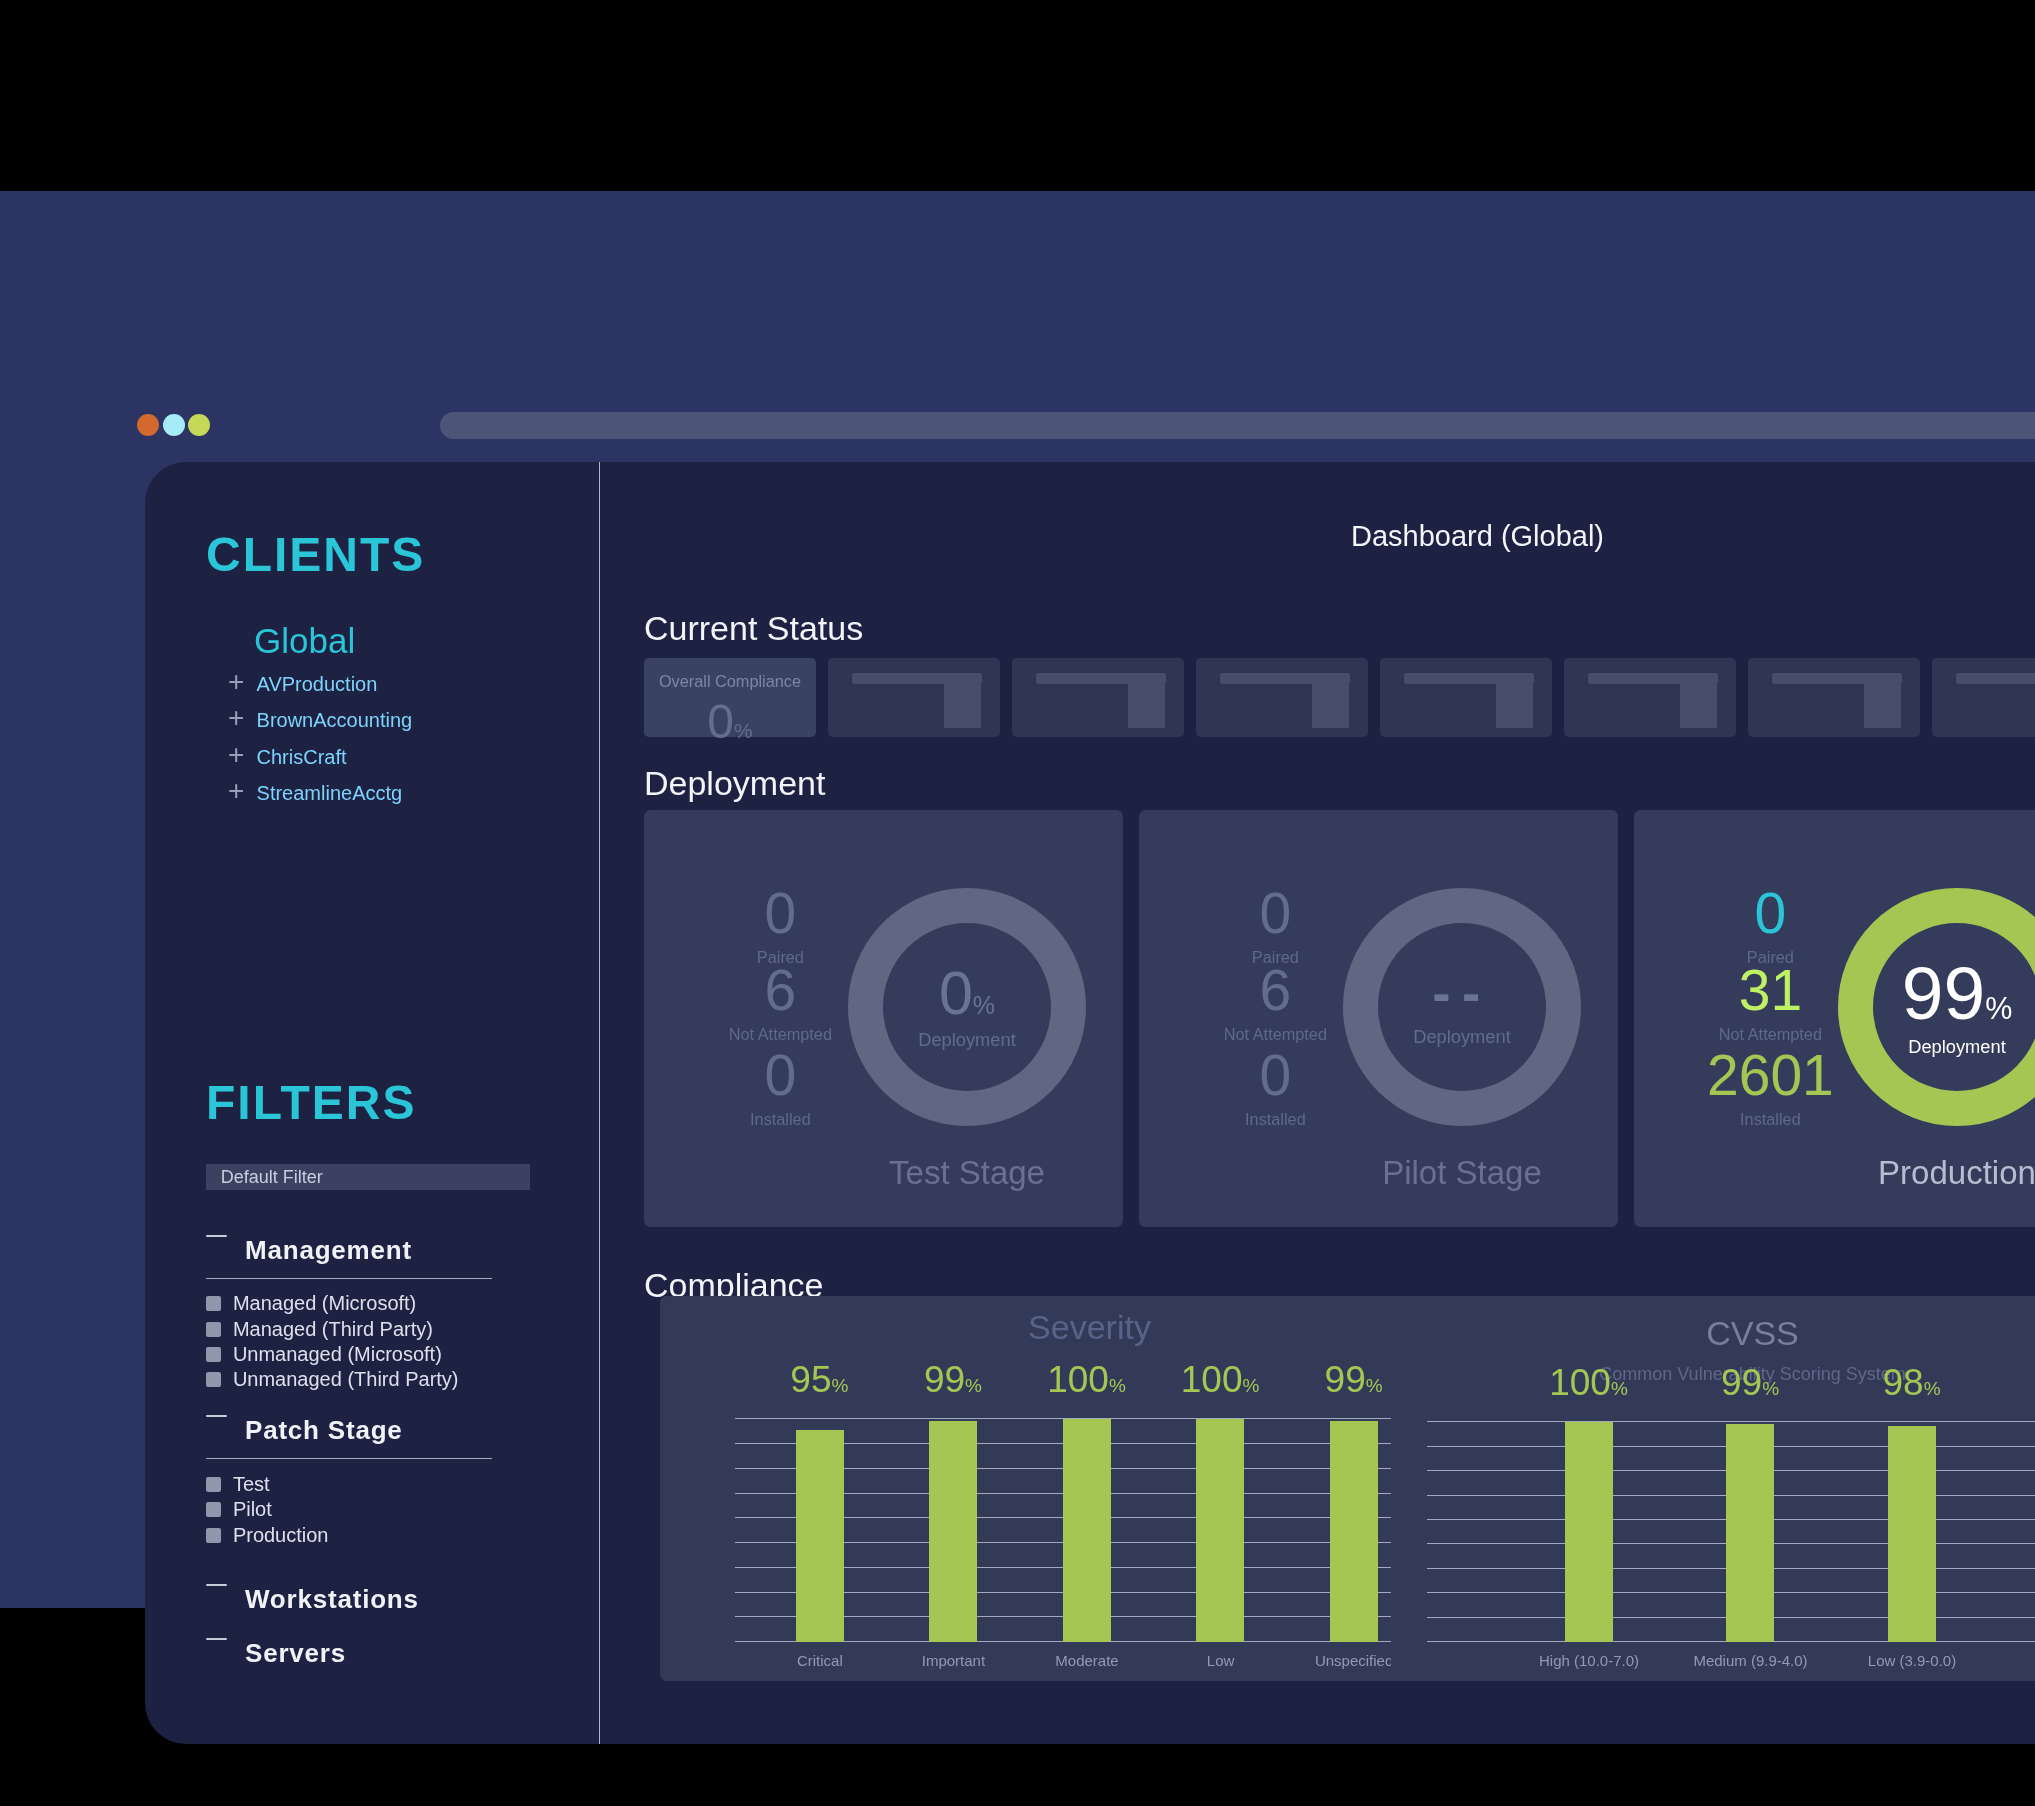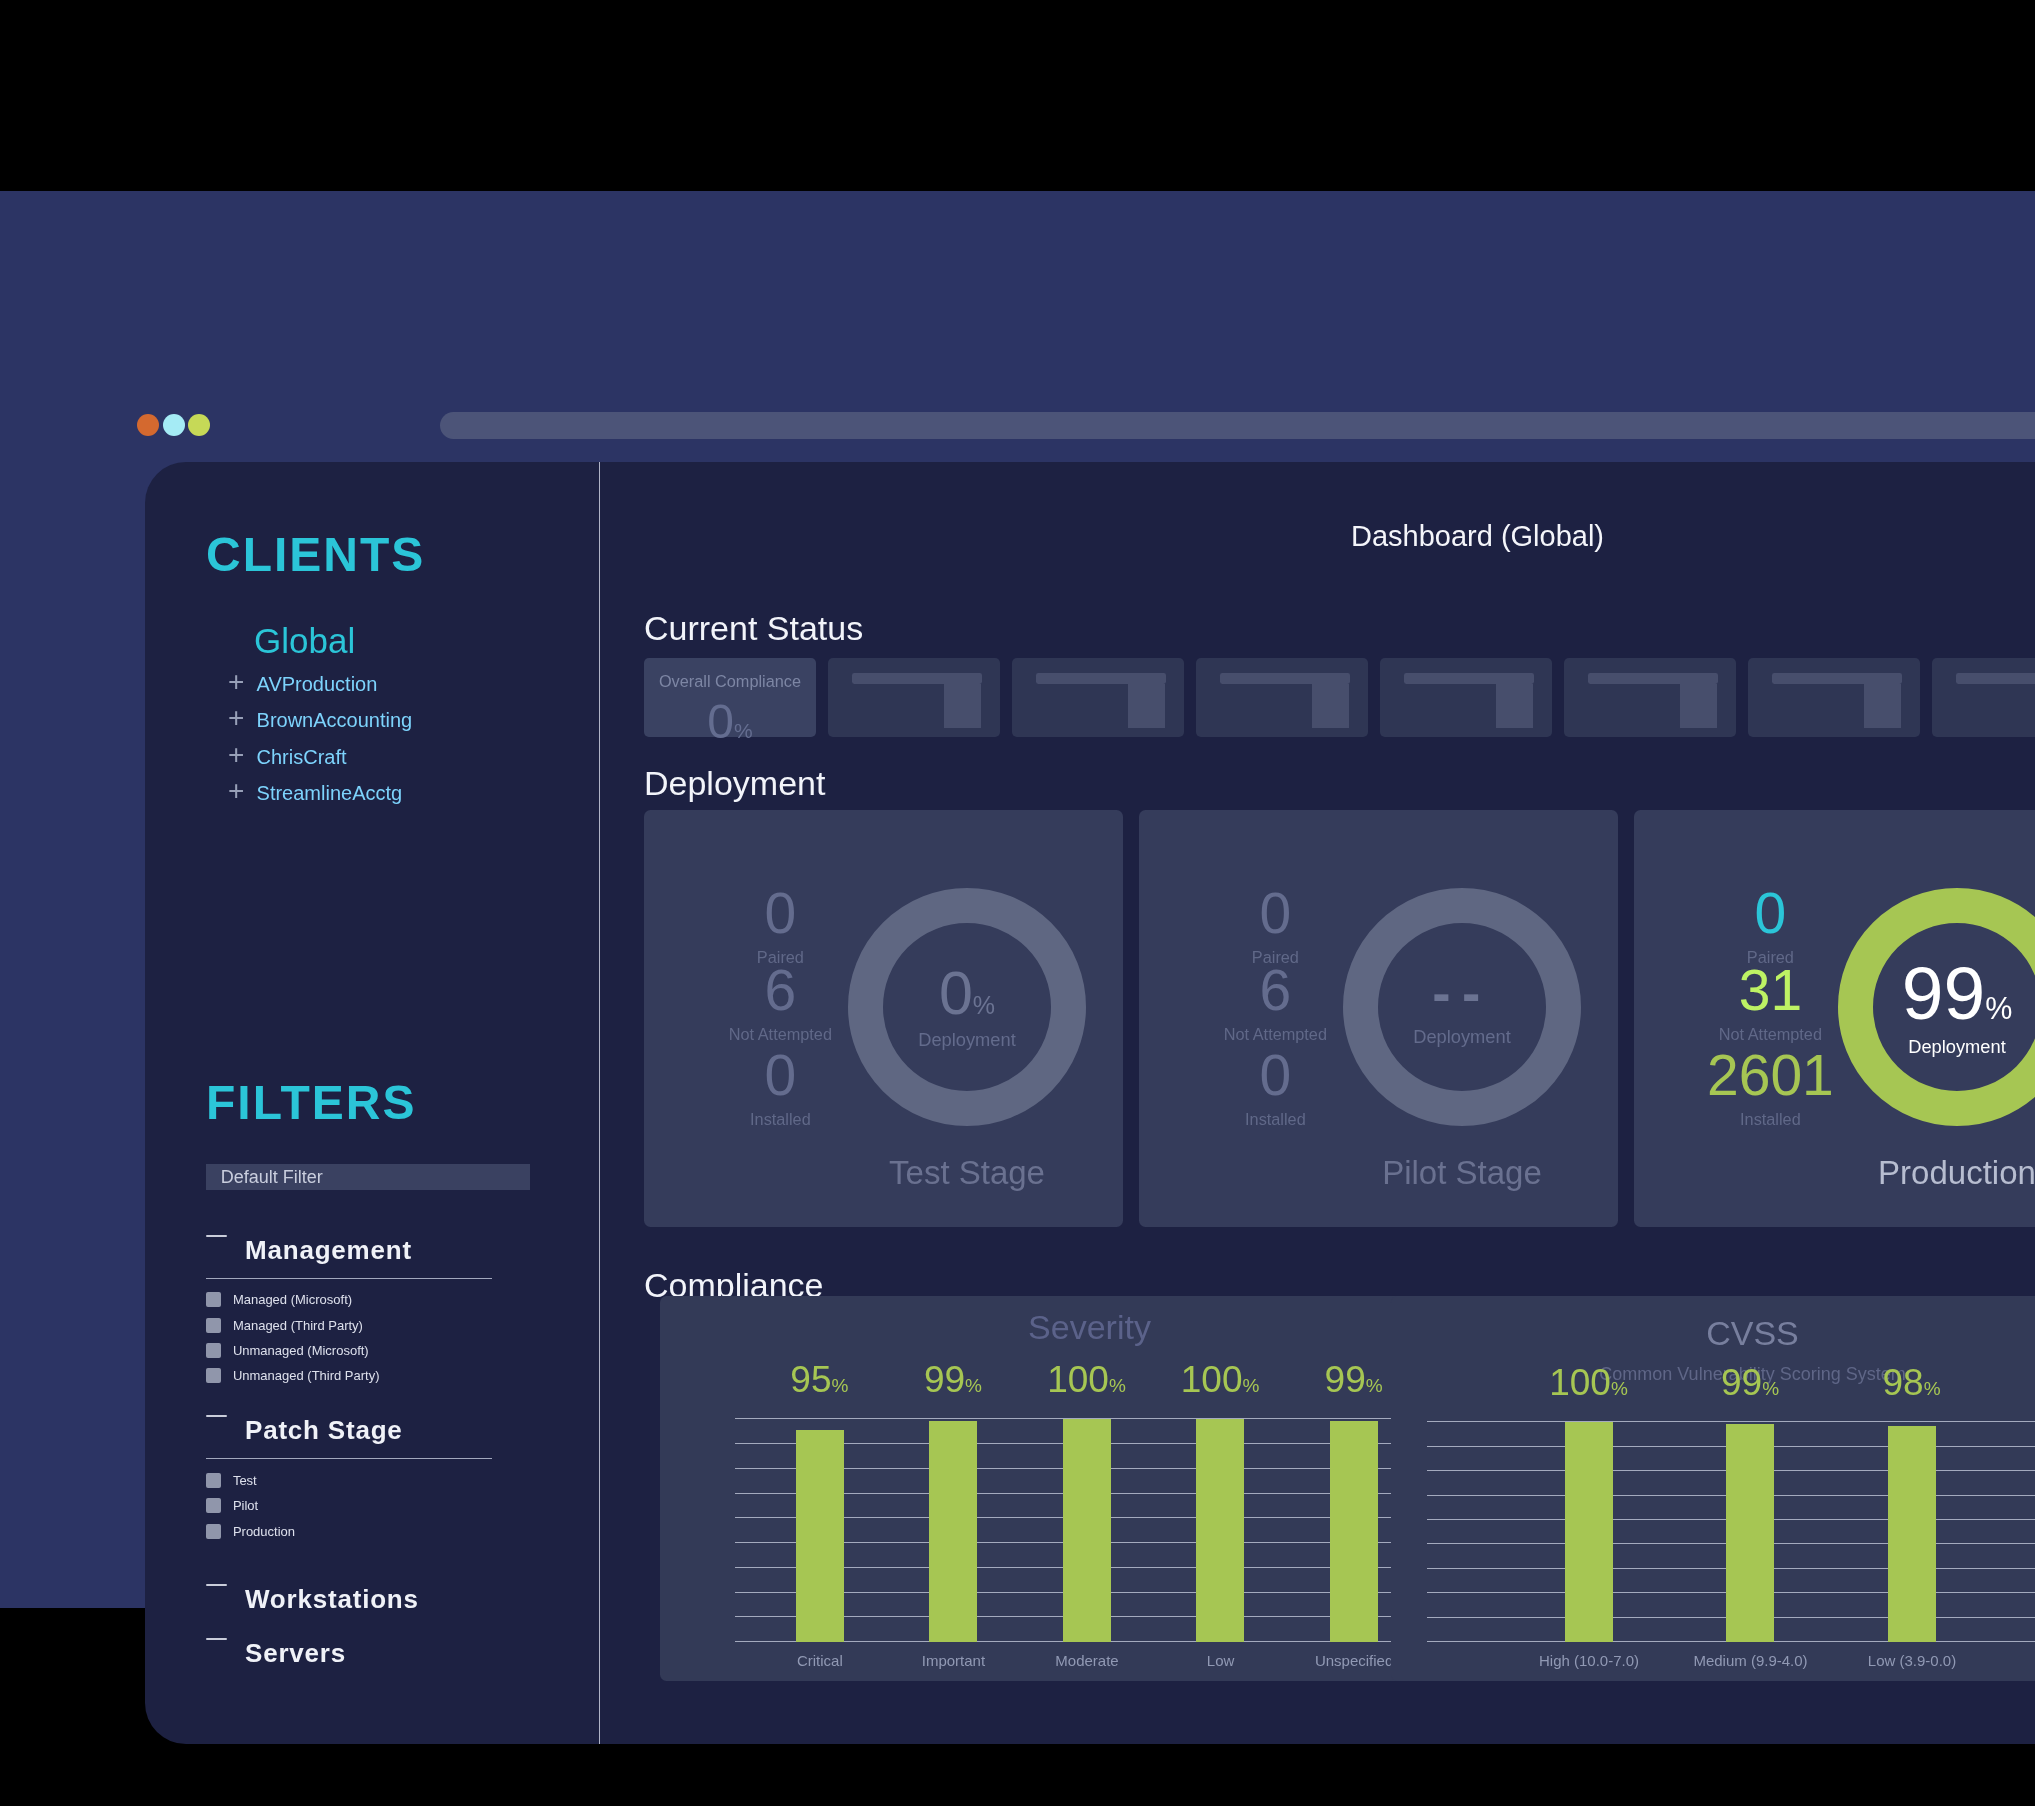--- a/index.html
+++ b/index.html
@@ -27,21 +27,21 @@
   .filter-input{position:absolute;left:61px;top:702px;width:324px;height:26px;background:#3a4161;
       color:#c9cede;font-size:18px;line-height:26px;padding-left:14.7px;box-sizing:border-box;cursor:pointer;}
   .fsec-h{position:absolute;left:61px;display:flex;align-items:flex-start;gap:18px;cursor:pointer;}
   .fsec-h .dash{width:21px;height:2.4px;border-radius:1.2px;background:#c9cdda;}
   .fsec-h .ftext{font-size:26px;font-weight:700;color:#f0f2f8;letter-spacing:0.8px;}
   .h-mgmt{top:773px;} .h-patch{top:953px;} .h-work{top:1122px;} .h-serv{top:1176px;}
   .underline{position:absolute;left:61px;width:286px;height:1.2px;background:rgba(186,192,210,0.85);}
   .ul-mgmt{top:816px;} .ul-patch{top:996px;}
   .chk-row{position:absolute;left:61px;display:flex;align-items:center;gap:12.2px;cursor:pointer;}
   .chk-row .box{width:14.7px;height:14.7px;border-radius:2px;background:#9096ab;}
-  .chk-row .clabel{font-size:13px;color:#dde0ec;}
+  .chk-row .clabel{font-size:20px;color:#dde0ec;}
   .mk0{top:830px;} .mk1{top:856px;} .mk2{top:881px;} .mk3{top:906px;}
   .pk0{top:1011px;} .pk1{top:1036px;} .pk2{top:1062px;}
 
   
   .page-title{position:absolute;left:913px;top:58px;width:839px;text-align:center;
       font-size:29px;font-weight:500;color:#f4f5fa;}
   .sec-label{position:absolute;font-size:34px;font-weight:500;color:#f2f4fa;line-height:1;}
   .sl-cs{left:499px;top:149px;} .sl-dep{left:499px;top:304px;}
   .sl-comp{left:499px;top:806px;}
 

